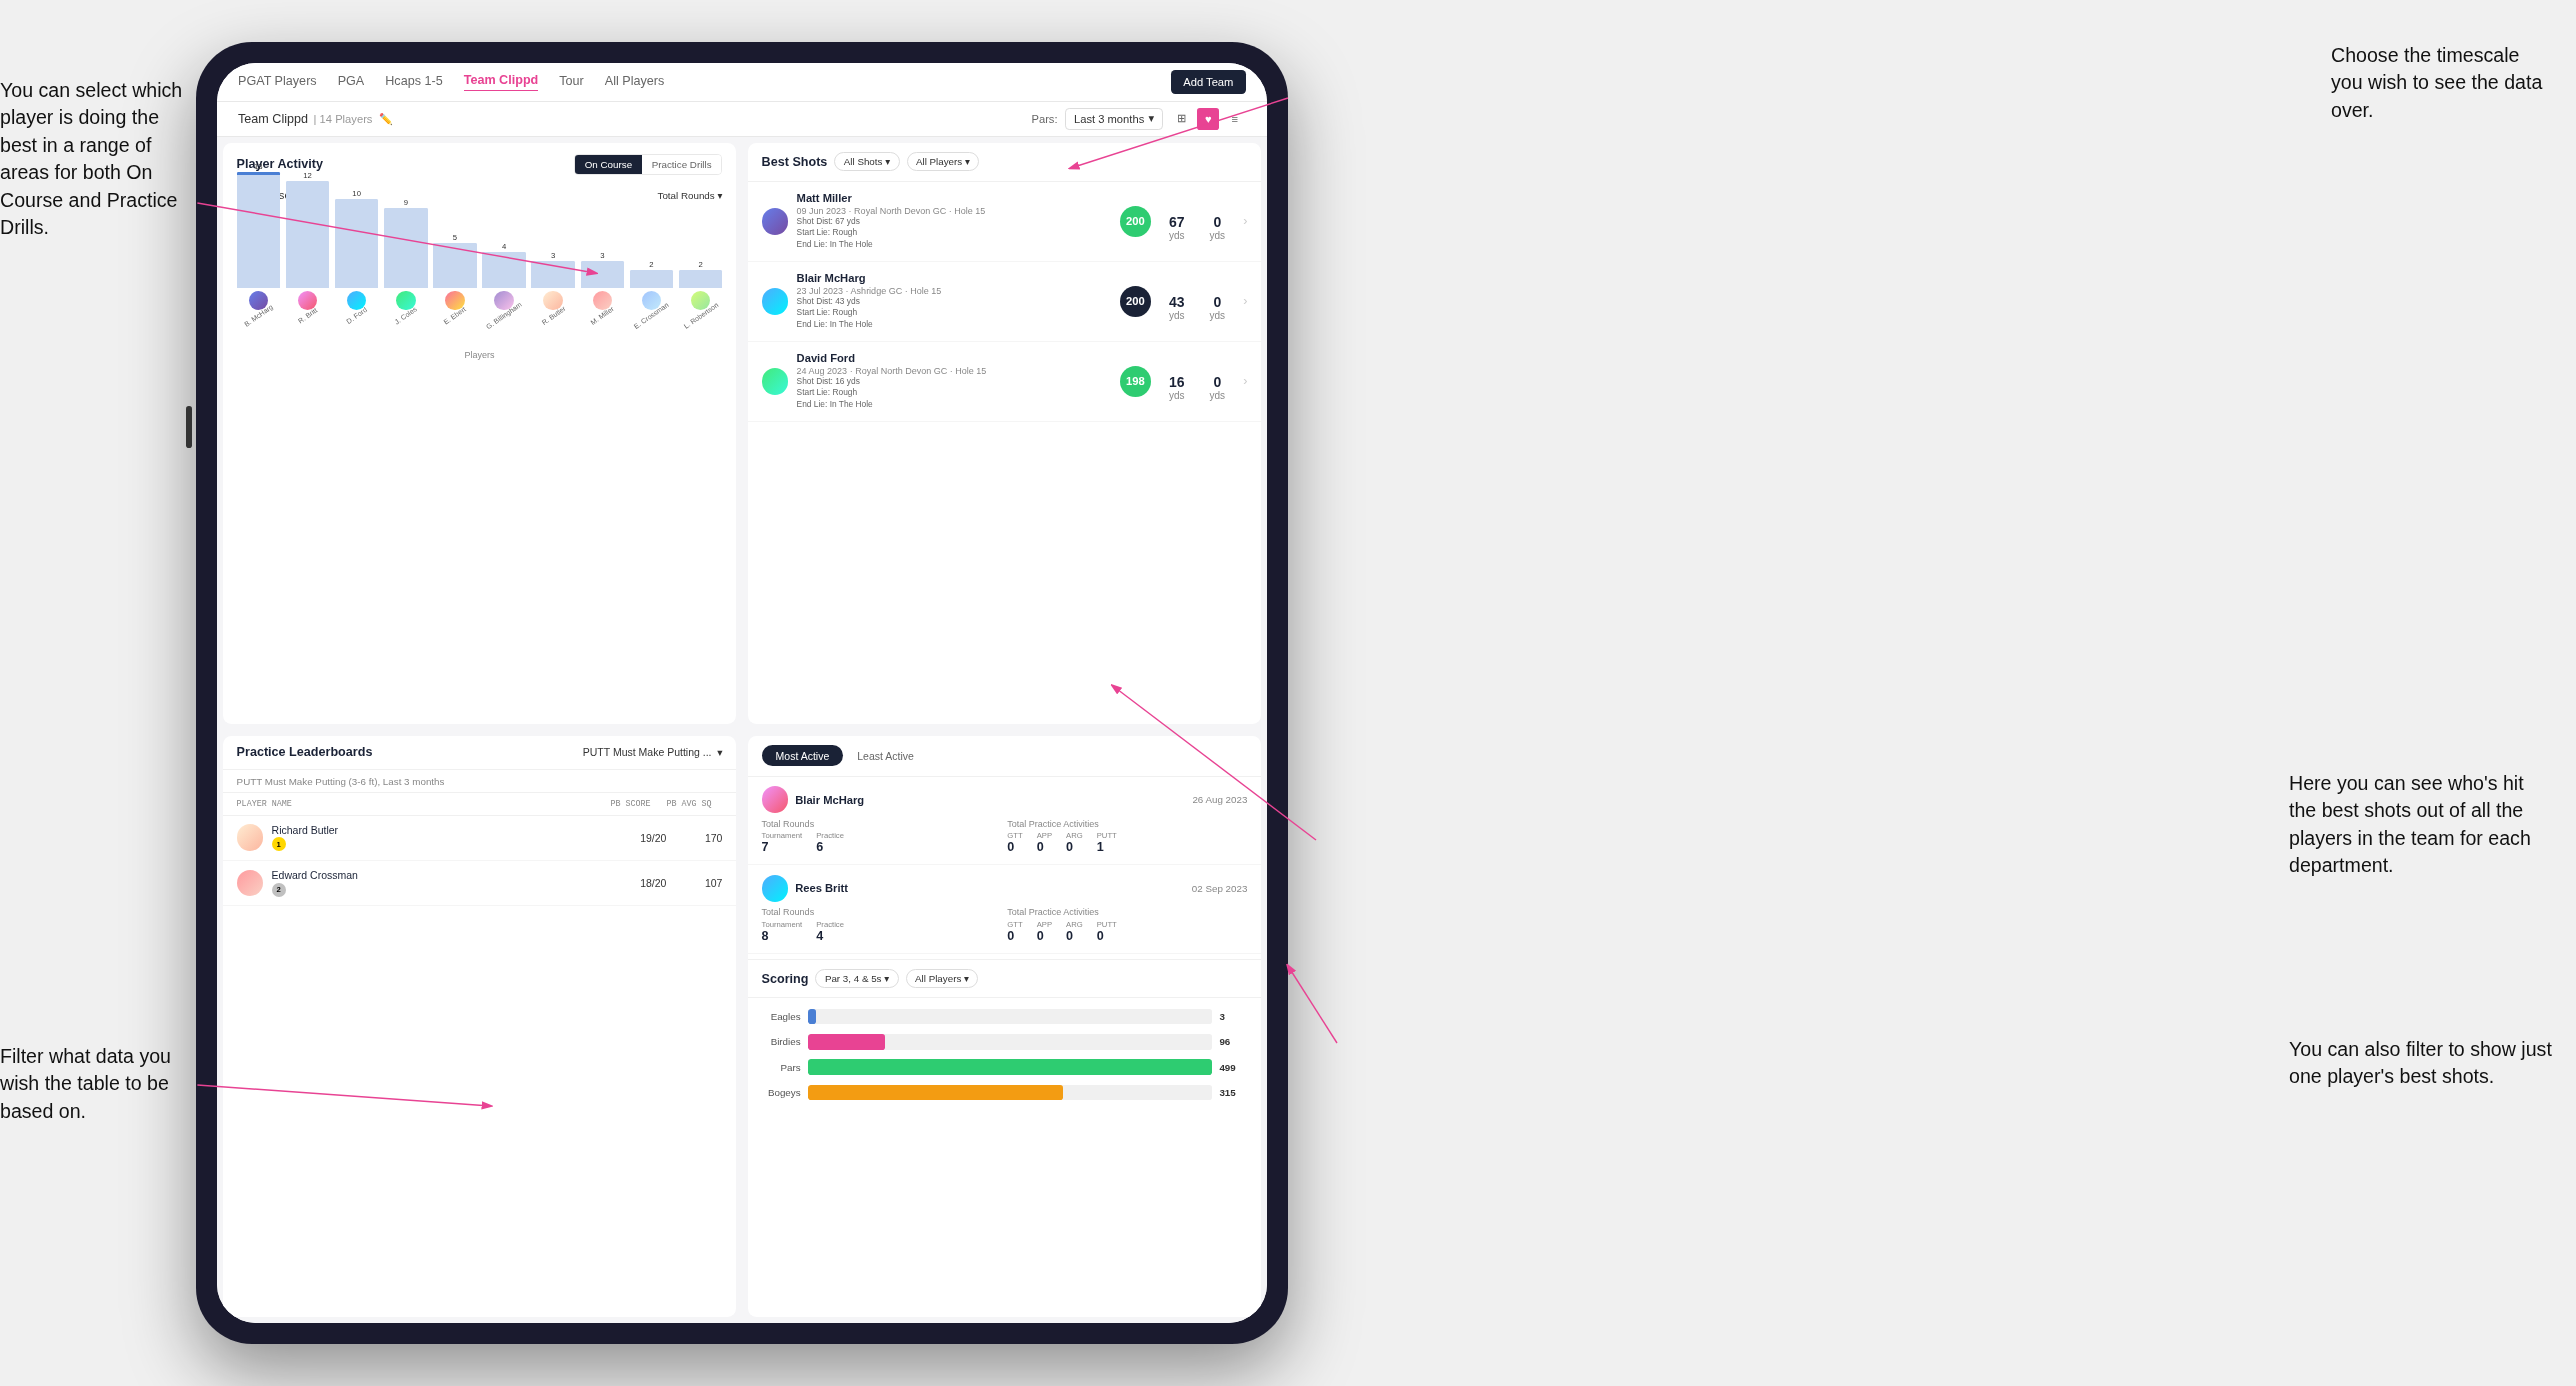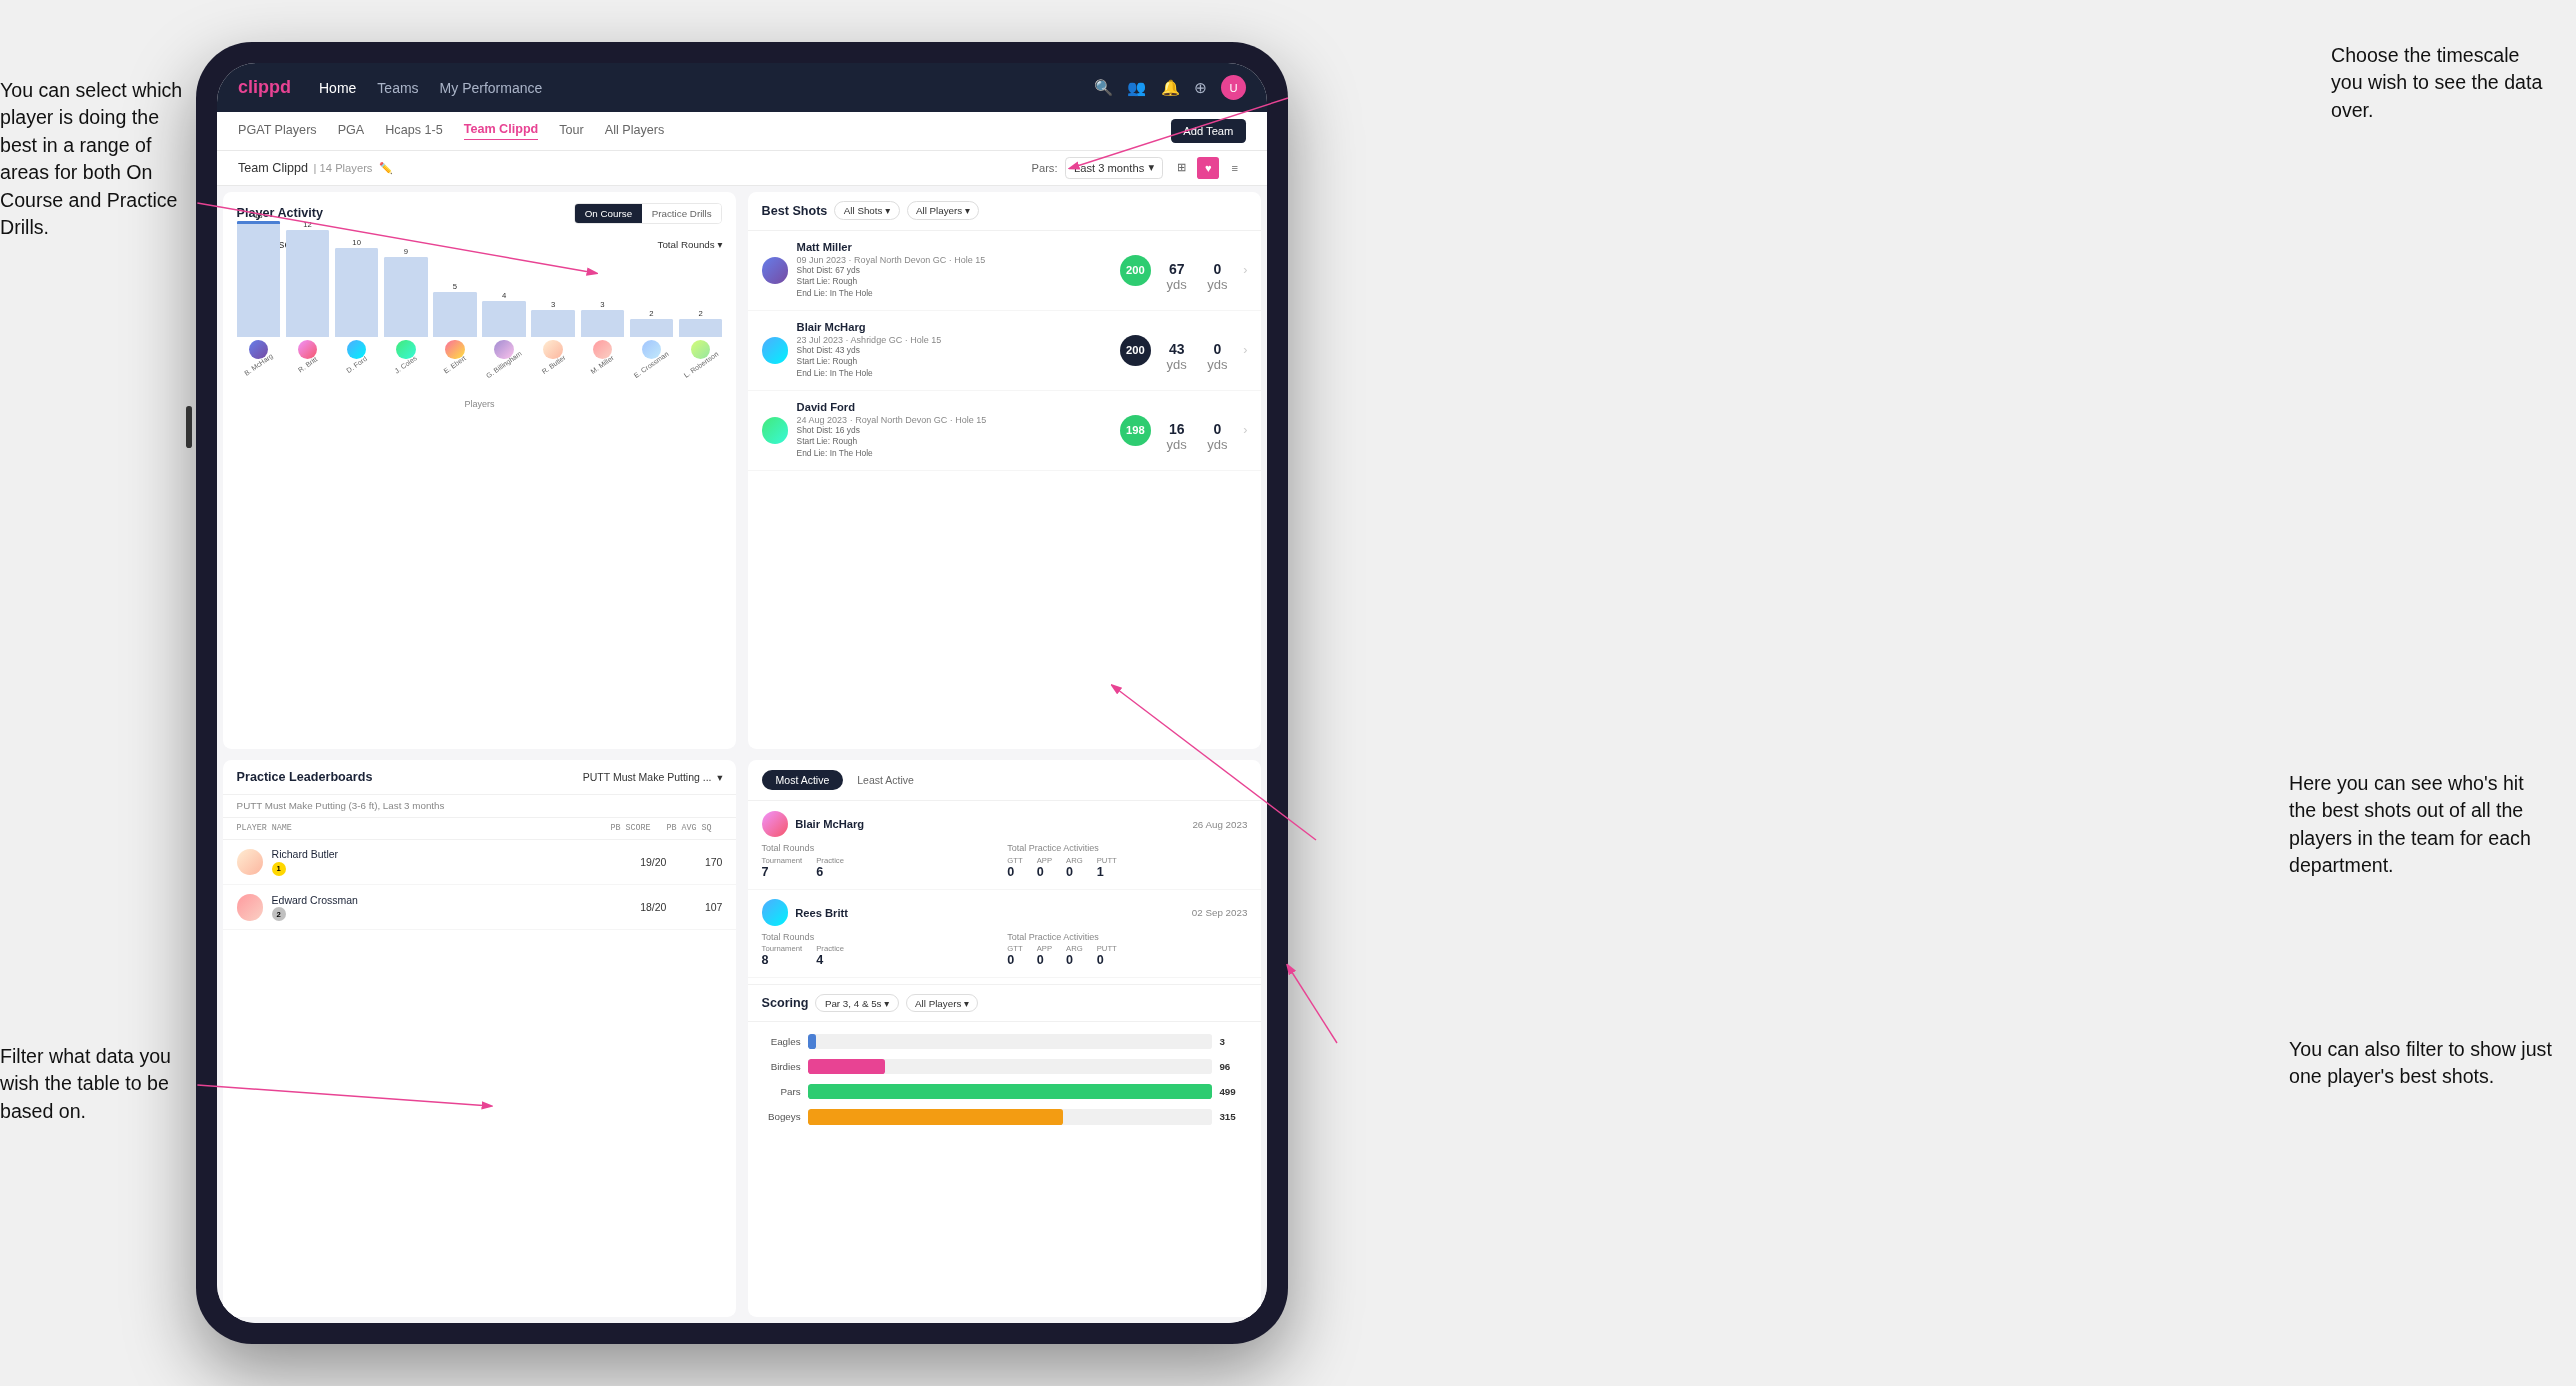--- a/index.html
+++ b/index.html
@@ -442,21 +442,21 @@
       margin-top: 12px;
     }
 
     .metric-value {
       font-size: 14px;
       font-weight: 700;
       color: #1a2236;
     }
 
     .metric-unit {
-      font-size: 13px;
+      font-size: 10px;
       color: #888;
     }
 
     .metric-box.zero .metric-value {
       font-size: 14px;
       font-weight: 700;
       color: #1a2236;
     }
 
     .chevron-right {
@@ -671,33 +671,20 @@
     .av9 { background: linear-gradient(135deg, #a1c4fd, #c2e9fb); }
     .av10 { background: linear-gradient(135deg, #d4fc79, #96e6a1); }
 
   </style>
 </head>
 <body>
 
 <div class="tablet-frame">
   <div class="tablet-screen">
 
-    <div class="nav-bar">
-      <span class="nav-logo">clippd</span>
-      <span class="nav-link active">Home</span>
-      <span class="nav-link">Teams</span>
-      <span class="nav-link">My Performance</span>
-      <div class="nav-icons">
-        <span class="nav-icon">🔍</span>
-        <span class="nav-icon">👥</span>
-        <span class="nav-icon">🔔</span>
-        <span class="nav-icon">⊕</span>
-        <div class="nav-avatar">U</div>
-      </div>
-    </div>
 
     <div class="sub-nav">
       <span class="sub-nav-link">PGAT Players</span>
       <span class="sub-nav-link">PGA</span>
       <span class="sub-nav-link">Hcaps 1-5</span>
       <span class="sub-nav-link active">Team Clippd</span>
       <span class="sub-nav-link">Tour</span>
       <span class="sub-nav-link">All Players</span>
       <div class="add-team-btn">Add Team</div>
     </div>

